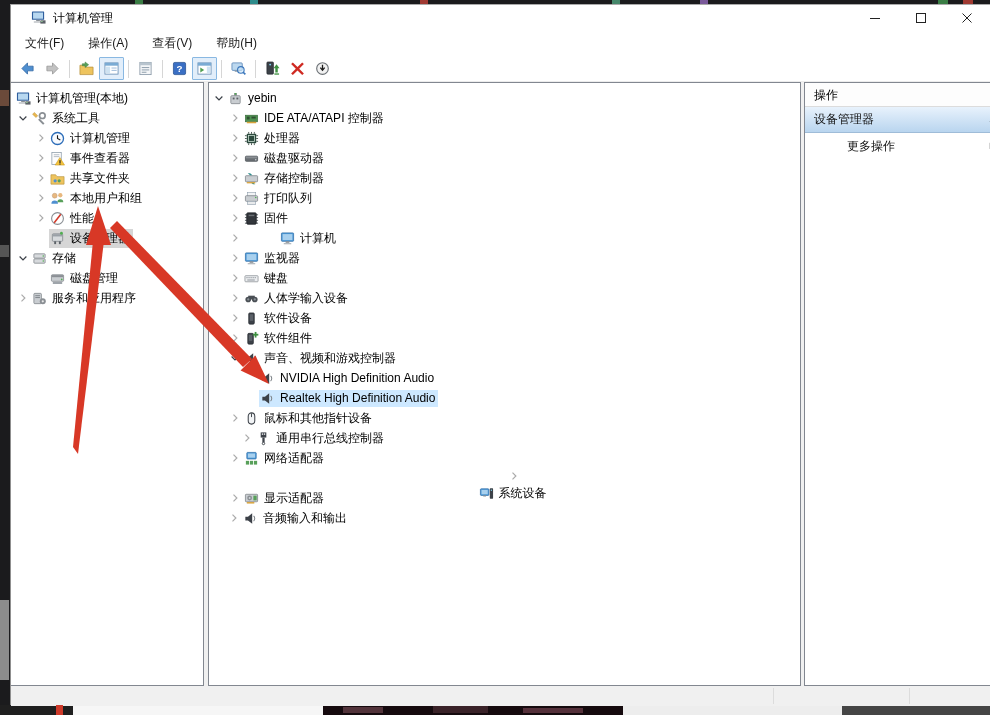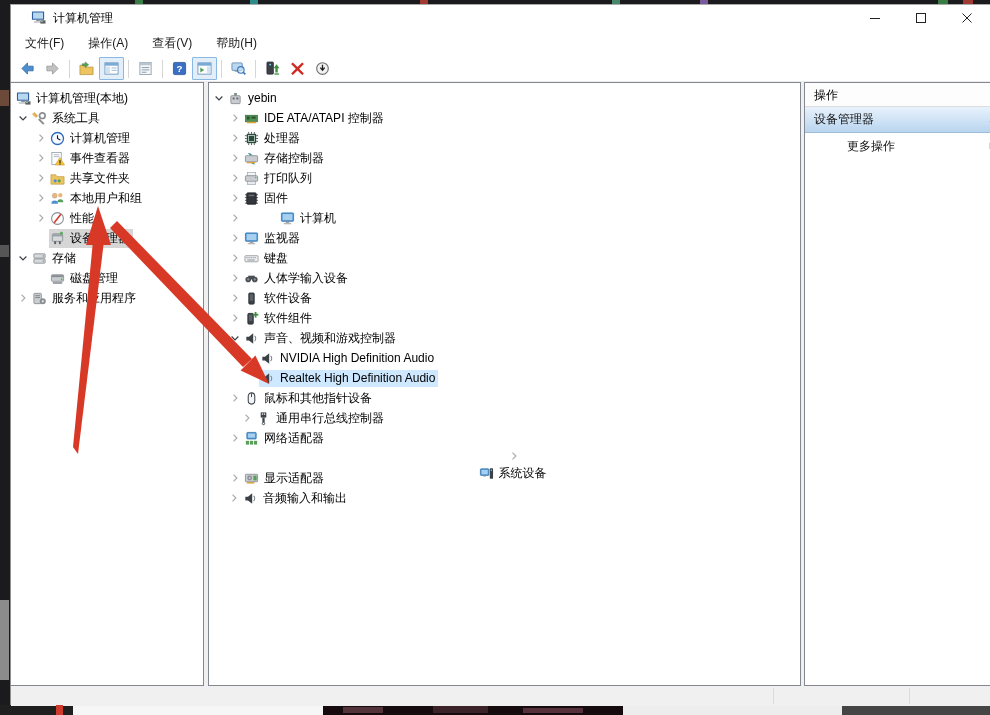--- a/index.html
+++ b/index.html
@@ -490,20 +490,37 @@
             </div>
             <div class="trow" style="padding-left: 18px;">
               <span class="chev">
                 <svg width="12" height="12" viewBox="0 0 16 16">
                   <polyline points="6,3.5 10.5,8 6,12.5" fill="none" stroke="#ababab" stroke-width="1.6"></polyline>
                 </svg>
               </span>
               <span class="selwrap">
                 <span class="ticon">
                   <svg width="15" height="15" viewBox="0 0 16 16">
+                    <rect x="1.5" y="5.5" width="13" height="5.5" rx="1" fill="#6a6f74" stroke="#4a4f54" stroke-width="0.8"></rect>
+                    <rect x="2" y="6" width="12" height="1.8" fill="#8a8f94"></rect>
+                    <circle cx="12.5" cy="9.2" r="0.8" fill="#cfd4d8"></circle>
+                  </svg>
+                </span>
+                <span class="tlabel">磁盘驱动器</span>
+              </span>
+            </div>
+            <div class="trow" style="padding-left: 18px;">
+              <span class="chev">
+                <svg width="12" height="12" viewBox="0 0 16 16">
+                  <polyline points="6,3.5 10.5,8 6,12.5" fill="none" stroke="#ababab" stroke-width="1.6"></polyline>
+                </svg>
+              </span>
+              <span class="selwrap">
+                <span class="ticon">
+                  <svg width="15" height="15" viewBox="0 0 16 16">
                     <rect x="1.5" y="5" width="13" height="6.5" rx="0.8" fill="#c9cdd1" stroke="#7c8287" stroke-width="0.8"></rect>
                     <path d="M4 2.5 l2.5 2 H9 L6.5 2.5 Z" fill="#2e8b8b"></path>
                     <path d="M12 14 l-2.5-2 H7 l2.5 2 Z" fill="#2e8b8b"></path>
                     <rect x="3" y="11.8" width="9" height="1.4" fill="#d9a33a"></rect>
                   </svg>
                 </span>
                 <span class="tlabel">存储控制器</span>
               </span>
             </div>
             <div class="trow" style="padding-left: 18px;">

